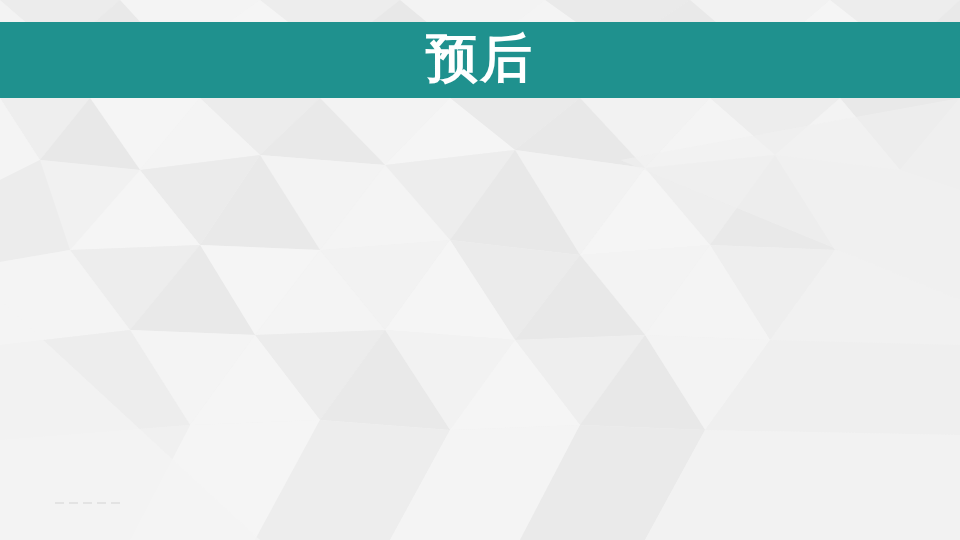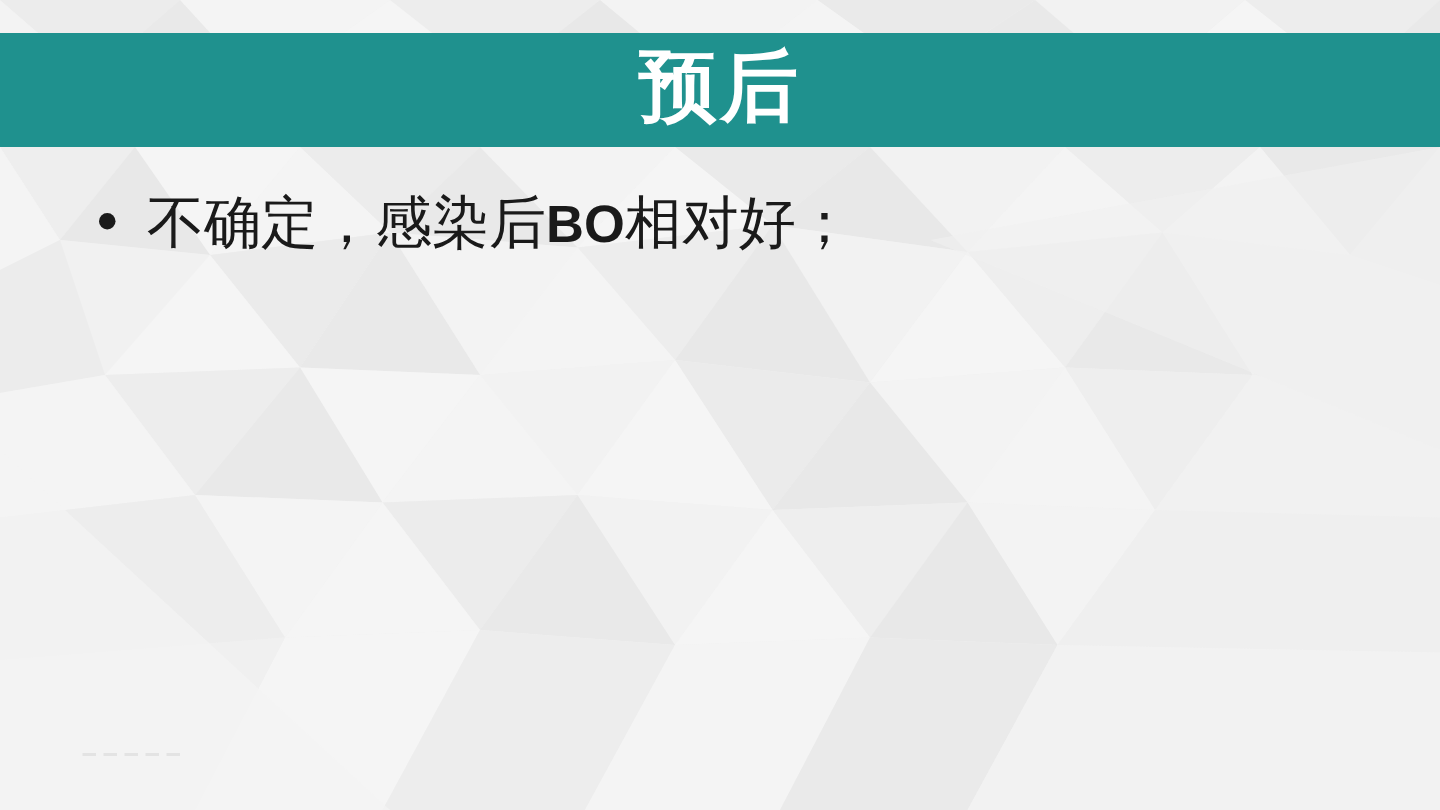--- a/index.html
+++ b/index.html
@@ -219,24 +219,20 @@
     </g>
   </svg>
 
   <div class="title-banner">
     <span class="title-text">预后</span>
   </div>
 
   <div class="body-area">
     <ul class="bullet-list">
 
-      <li class="bullet-item">
-        <span class="bullet-marker"></span>
-        <span class="bullet-text"><span>不确定，感染后</span><span class="latin">BO</span><span>相对好；</span></span>
-      </li>
 
 
     </ul>
   </div>
 
   <div class="footer-marks">
     <span></span>
     <span></span>
     <span></span>
     <span></span>

